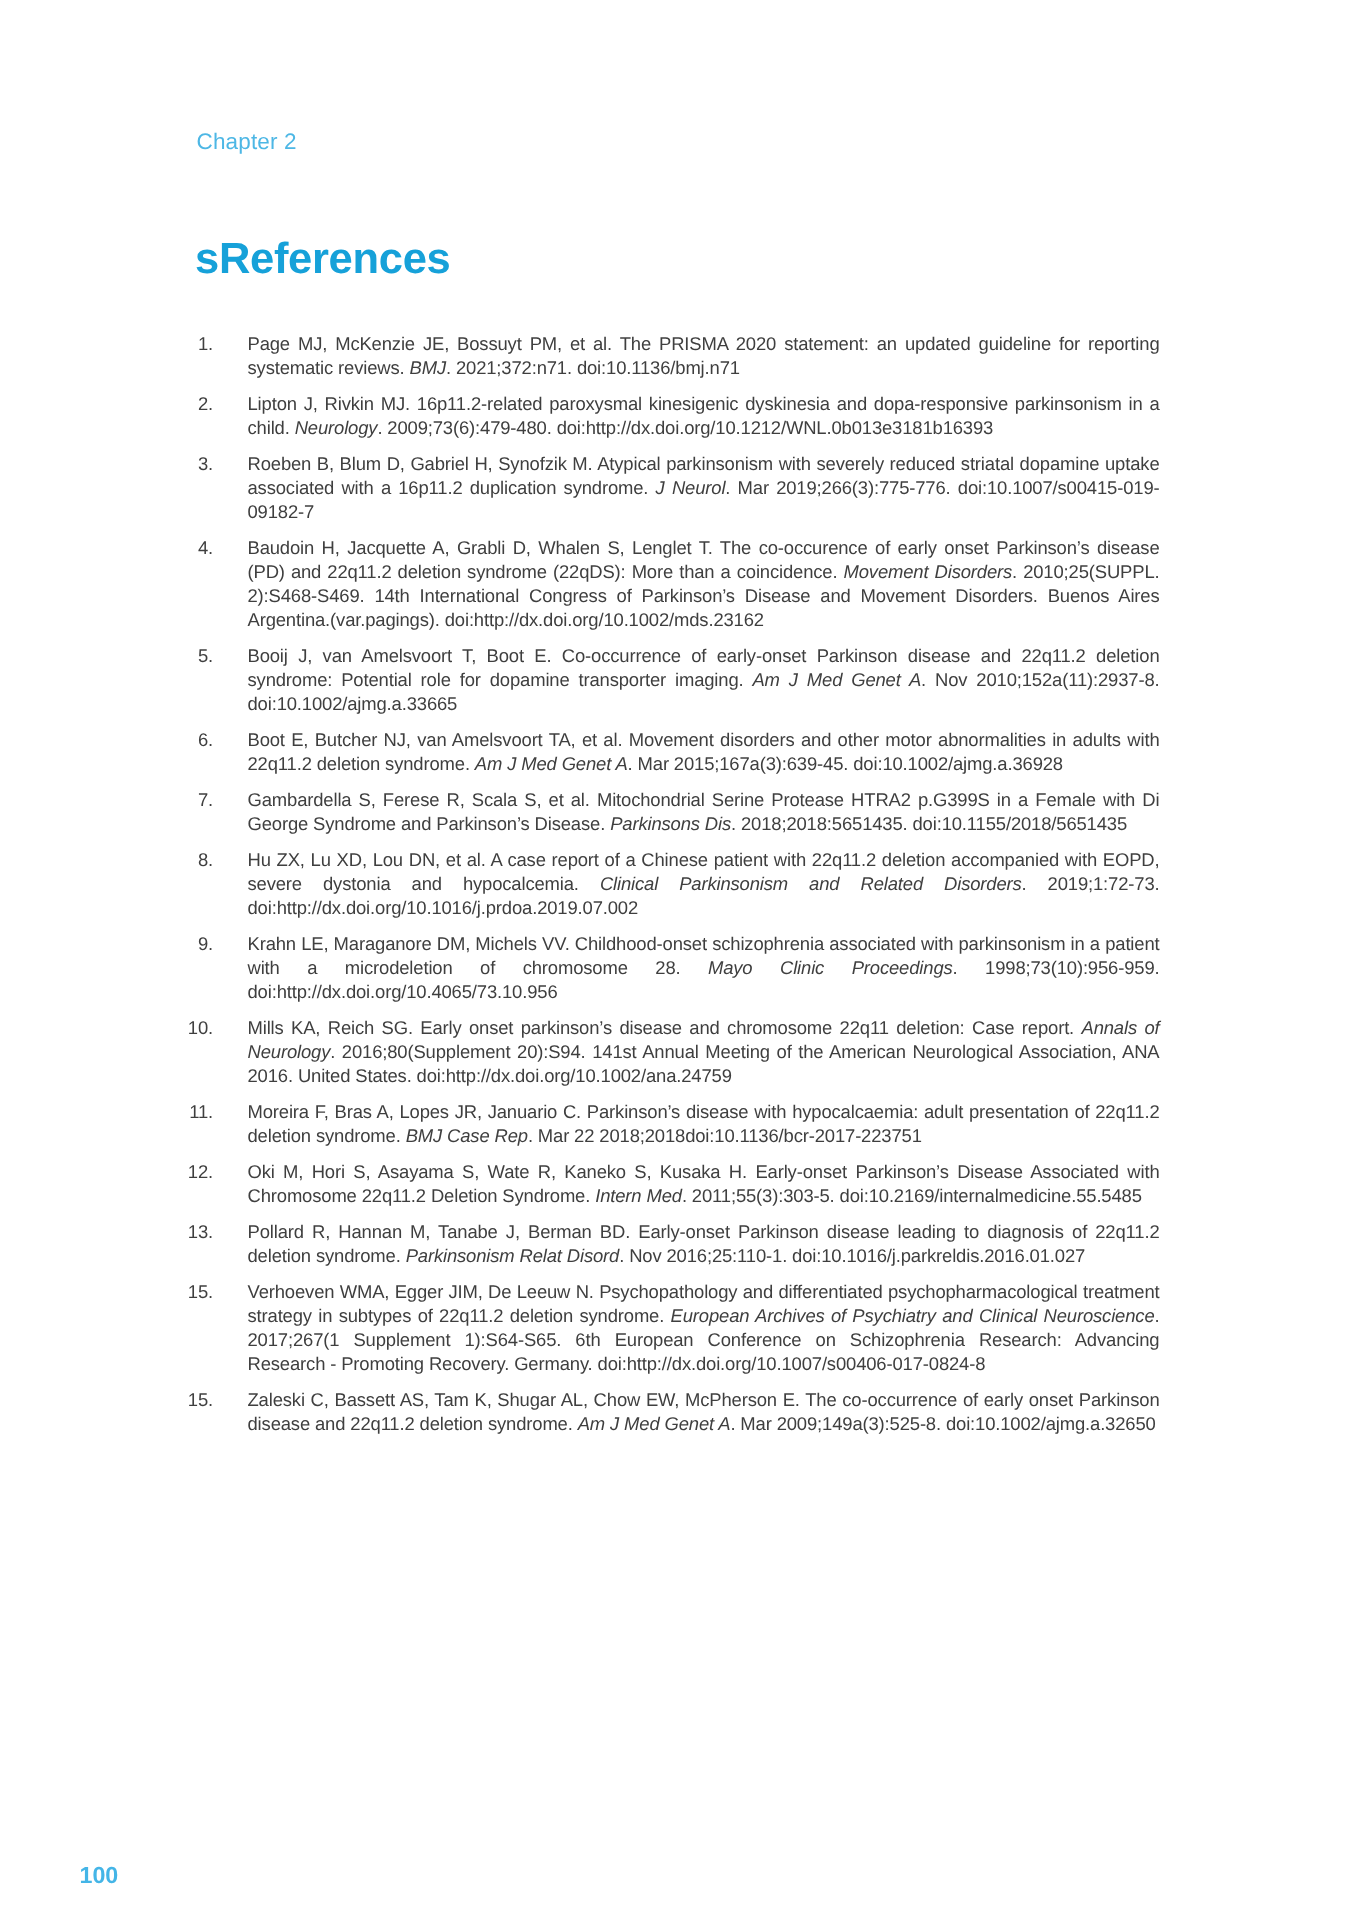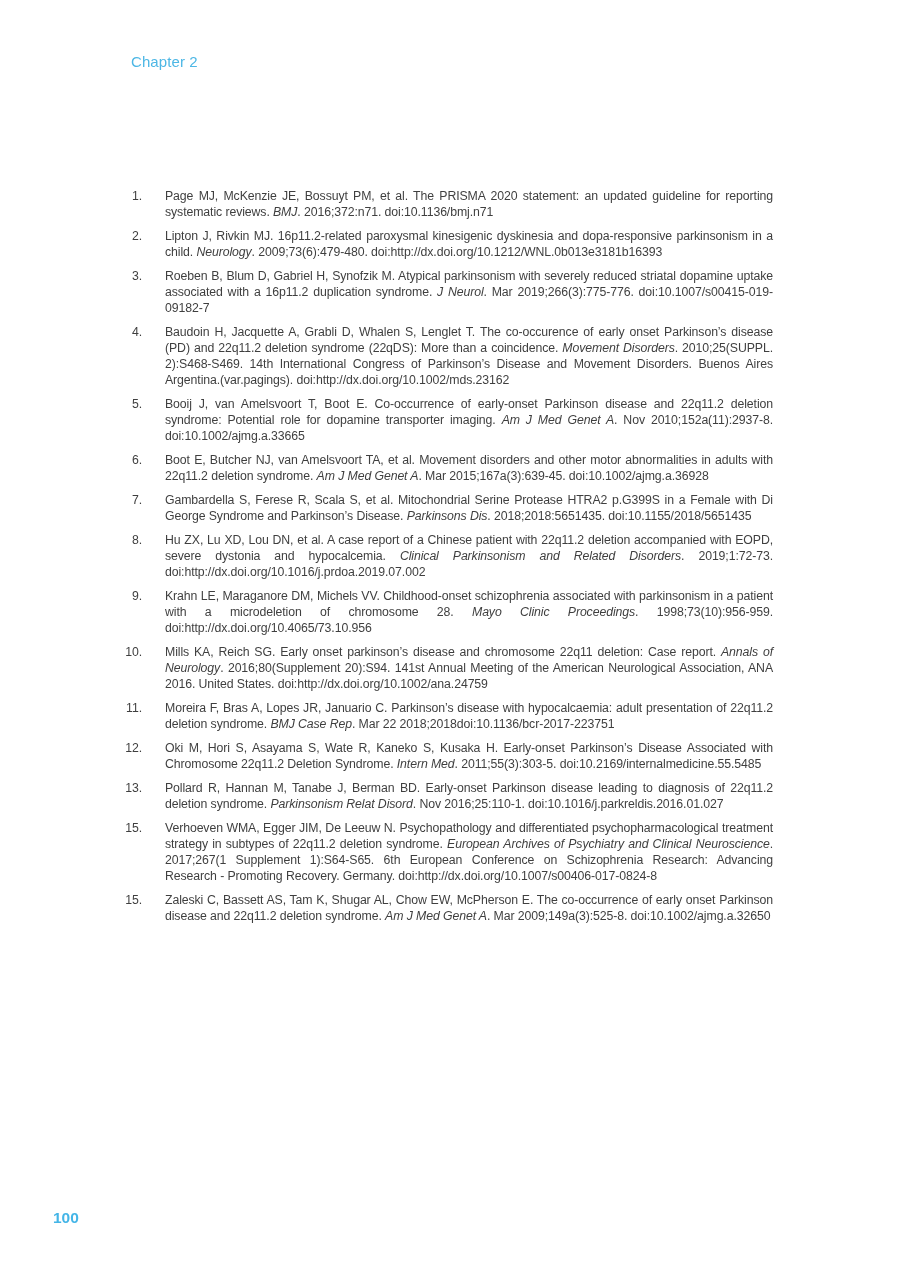--- a/index.html
+++ b/index.html
@@ -8,20 +8,21 @@
     width: 905px;
     height: 1280px;
     position: relative;
     font-family: "Liberation Sans", "DejaVu Sans", sans-serif;
     overflow: hidden;
   }
   .page {
     position: absolute;
     inset: 0;
     background: #ffffff;
+    margin-top: 33px;
   }
   .chapter-label {
     position: absolute;
     left: 131px;
     top: 53px;
     font-size: 15px;
     letter-spacing: 0.1px;
     font-weight: 400;
   }
   .page-title {
@@ -66,25 +67,26 @@
     font-weight: 400;
   }
 </style>
 </head>
 <body>
 
 <div class="page">
 
   <div class="chapter-label" style="color: rgb(77, 183, 229);">Chapter 2</div>
 
+  <h1 class="page-title" style="color: rgb(22, 161, 217);">sReferences</h1>
 
   <ol class="ref-list" id="ref-list" style="color: rgb(63, 63, 63);">
       <li class="ref">
         <span class="ref-num">1.</span>
-        <span class="ref-body"><span>Page MJ, McKenzie JE, Bossuyt PM, et al. The PRISMA 2020 statement: an updated guideline for reporting systematic reviews. </span><em>BMJ</em><span>. 2016;372:n71. doi:10.1136/bmj.n71</span></span>
+        <span class="ref-body"><span>Page MJ, McKenzie JE, Bossuyt PM, et al. The PRISMA 2020 statement: an updated guideline for reporting systematic reviews. </span><em>BMJ</em><span>. 2021;372:n71. doi:10.1136/bmj.n71</span></span>
       </li>
       <li class="ref">
         <span class="ref-num">2.</span>
         <span class="ref-body"><span>Lipton J, Rivkin MJ. 16p11.2-related paroxysmal kinesigenic dyskinesia and dopa-responsive parkinsonism in a child. </span><em>Neurology</em><span>. 2009;73(6):479-480. doi:http://dx.doi.org/10.1212/WNL.0b013e3181b16393</span></span>
       </li>
       <li class="ref">
         <span class="ref-num">3.</span>
         <span class="ref-body"><span>Roeben B, Blum D, Gabriel H, Synofzik M. Atypical parkinsonism with severely reduced striatal dopamine uptake associated with a 16p11.2 duplication syndrome. </span><em>J Neurol</em><span>. Mar 2019;266(3):775-776. doi:10.1007/s00415-019-09182-7</span></span>
       </li>
       <li class="ref">

